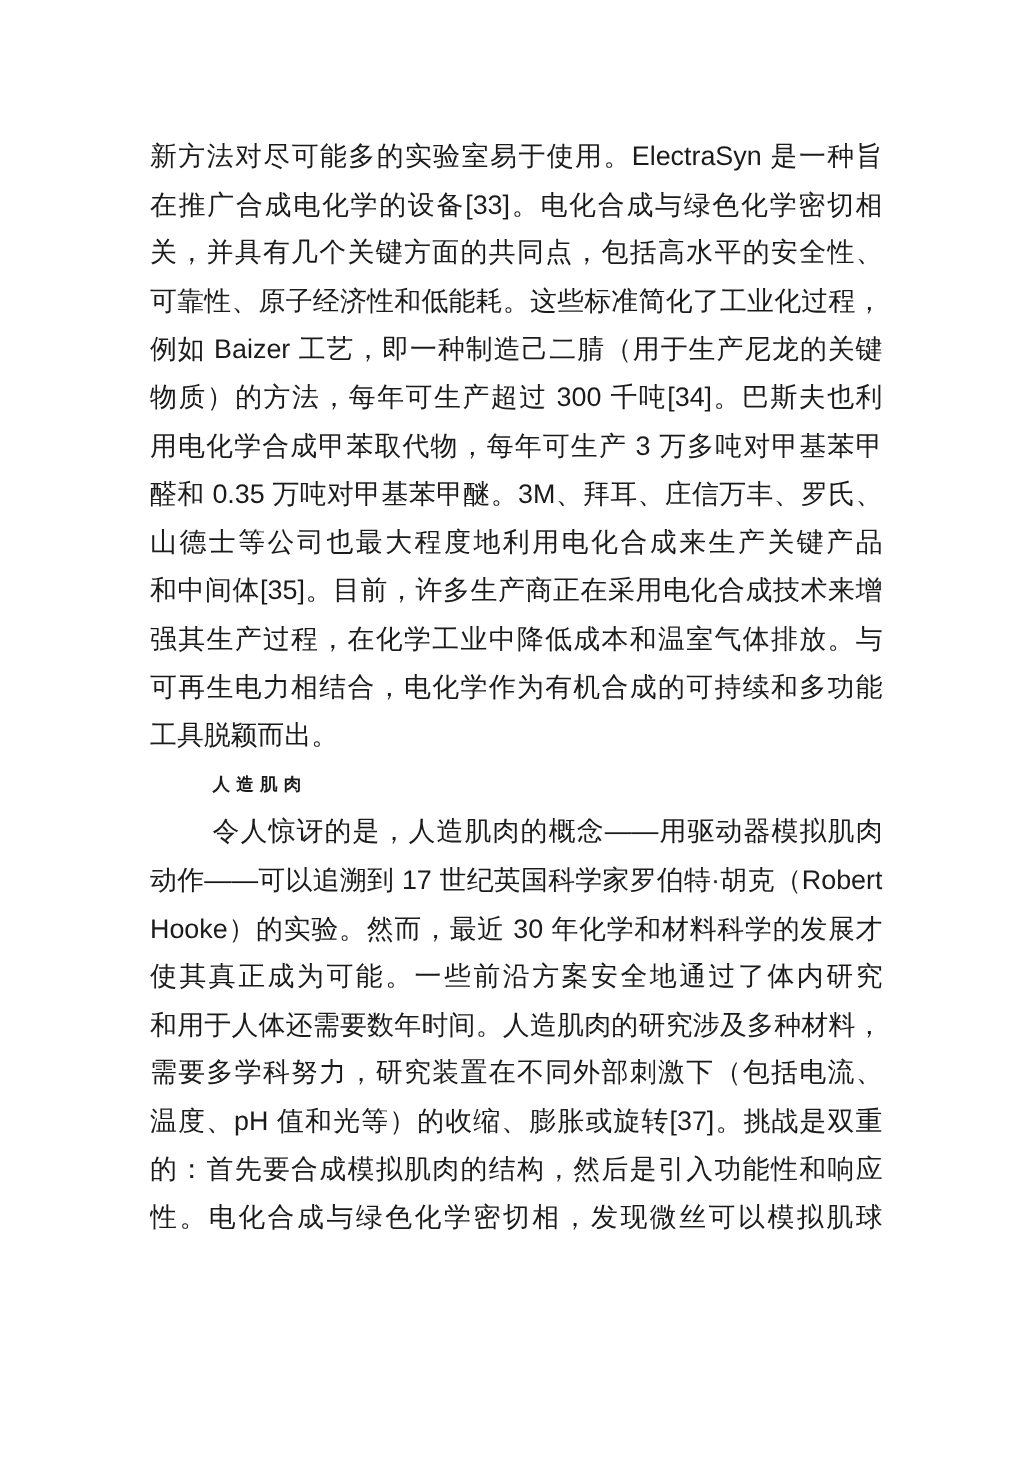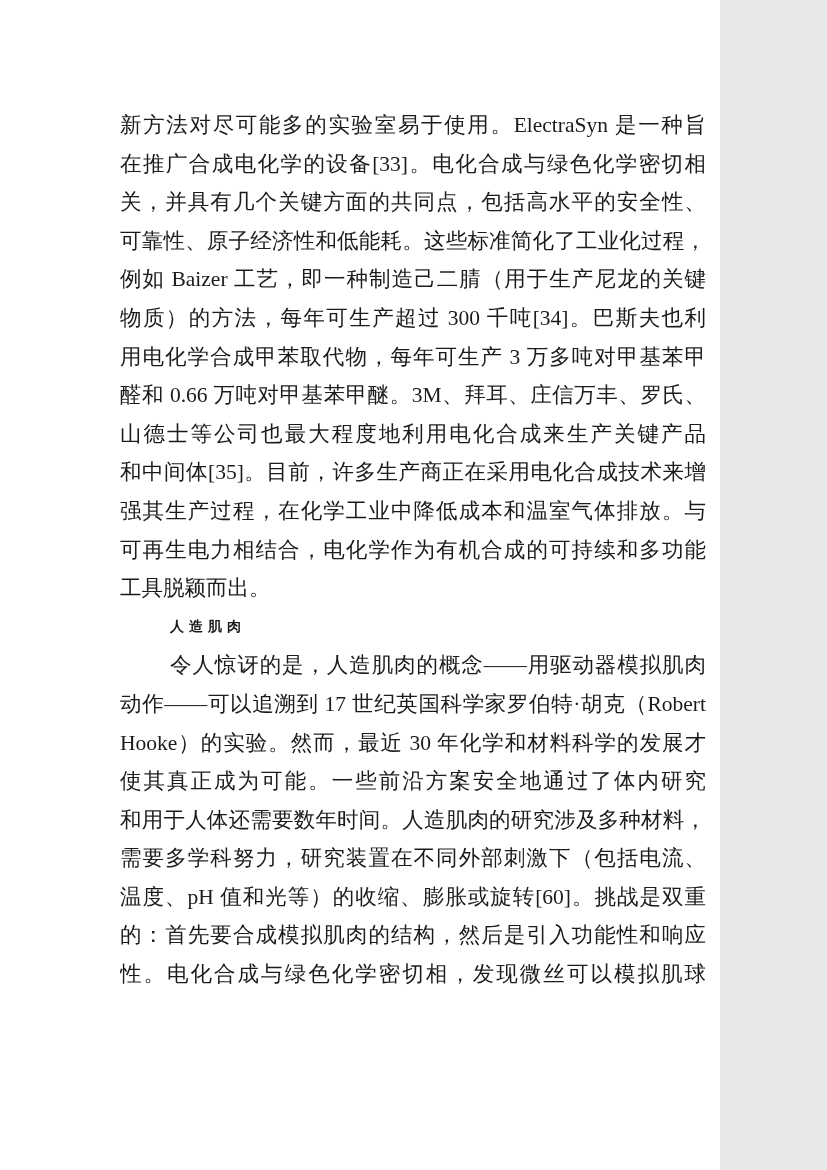--- a/index.html
+++ b/index.html
@@ -2,25 +2,25 @@
 <html><head>
 <meta charset="utf-8">
 <style>
   html, body {
     margin: 0;
     padding: 0;
     background: #e8e8e8;
   }
   .page {
     position: relative;
-    width: 720px;
+    width: 827px;
     height: 1170px;
     background: var(--page-bg, #ffffff);
     color: var(--text-color, #1b1b1b);
-    font-family: Liberation Serif, serif;
+    font-family: Liberation Sans, sans-serif;
     overflow: hidden;
   }
   .text-block {
     position: absolute;
     left: 120px;
     top: 106px;
     width: 586px;
   }
   .text-line {
     height: 38.6px;
@@ -54,36 +54,36 @@
   <div class="text-block">
 
     <div class="paragraph">
         <div class="text-line">新方法对尽可能多的实验室易于使用。ElectraSyn 是一种旨</div>
         <div class="text-line">在推广合成电化学的设备[33]。电化合成与绿色化学密切相</div>
         <div class="text-line">关，并具有几个关键方面的共同点，包括高水平的安全性、</div>
         <div class="text-line">可靠性、原子经济性和低能耗。这些标准简化了工业化过程，</div>
         <div class="text-line">例如 Baizer 工艺，即一种制造己二腈（用于生产尼龙的关键</div>
         <div class="text-line">物质）的方法，每年可生产超过 300 千吨[34]。巴斯夫也利</div>
         <div class="text-line">用电化学合成甲苯取代物，每年可生产 3 万多吨对甲基苯甲</div>
-        <div class="text-line">醛和 0.66 万吨对甲基苯甲醚。3M、拜耳、庄信万丰、罗氏、</div>
+        <div class="text-line">醛和 0.35 万吨对甲基苯甲醚。3M、拜耳、庄信万丰、罗氏、</div>
         <div class="text-line">山德士等公司也最大程度地利用电化合成来生产关键产品</div>
         <div class="text-line">和中间体[35]。目前，许多生产商正在采用电化合成技术来增</div>
         <div class="text-line">强其生产过程，在化学工业中降低成本和温室气体排放。与</div>
         <div class="text-line">可再生电力相结合，电化学作为有机合成的可持续和多功能</div>
         <div class="text-line align-last-left">工具脱颖而出。</div>
       </div>
 
     <h2 class="section-heading">人造肌肉</h2>
 
     <div class="paragraph">
         <div class="text-line indent">令人惊讶的是，人造肌肉的概念——用驱动器模拟肌肉</div>
         <div class="text-line">动作——可以追溯到 17 世纪英国科学家罗伯特·胡克（Robert</div>
         <div class="text-line">Hooke）的实验。然而，最近 30 年化学和材料科学的发展才</div>
         <div class="text-line">使其真正成为可能。一些前沿方案安全地通过了体内研究</div>
         <div class="text-line">和用于人体还需要数年时间。人造肌肉的研究涉及多种材料，</div>
         <div class="text-line">需要多学科努力，研究装置在不同外部刺激下（包括电流、</div>
-        <div class="text-line">温度、pH 值和光等）的收缩、膨胀或旋转[60]。挑战是双重</div>
+        <div class="text-line">温度、pH 值和光等）的收缩、膨胀或旋转[37]。挑战是双重</div>
         <div class="text-line">的：首先要合成模拟肌肉的结构，然后是引入功能性和响应</div>
         <div class="text-line">性。电化合成与绿色化学密切相，发现微丝可以模拟肌球</div>
       </div>
 
   </div>
 </div>
 
 </body></html>

